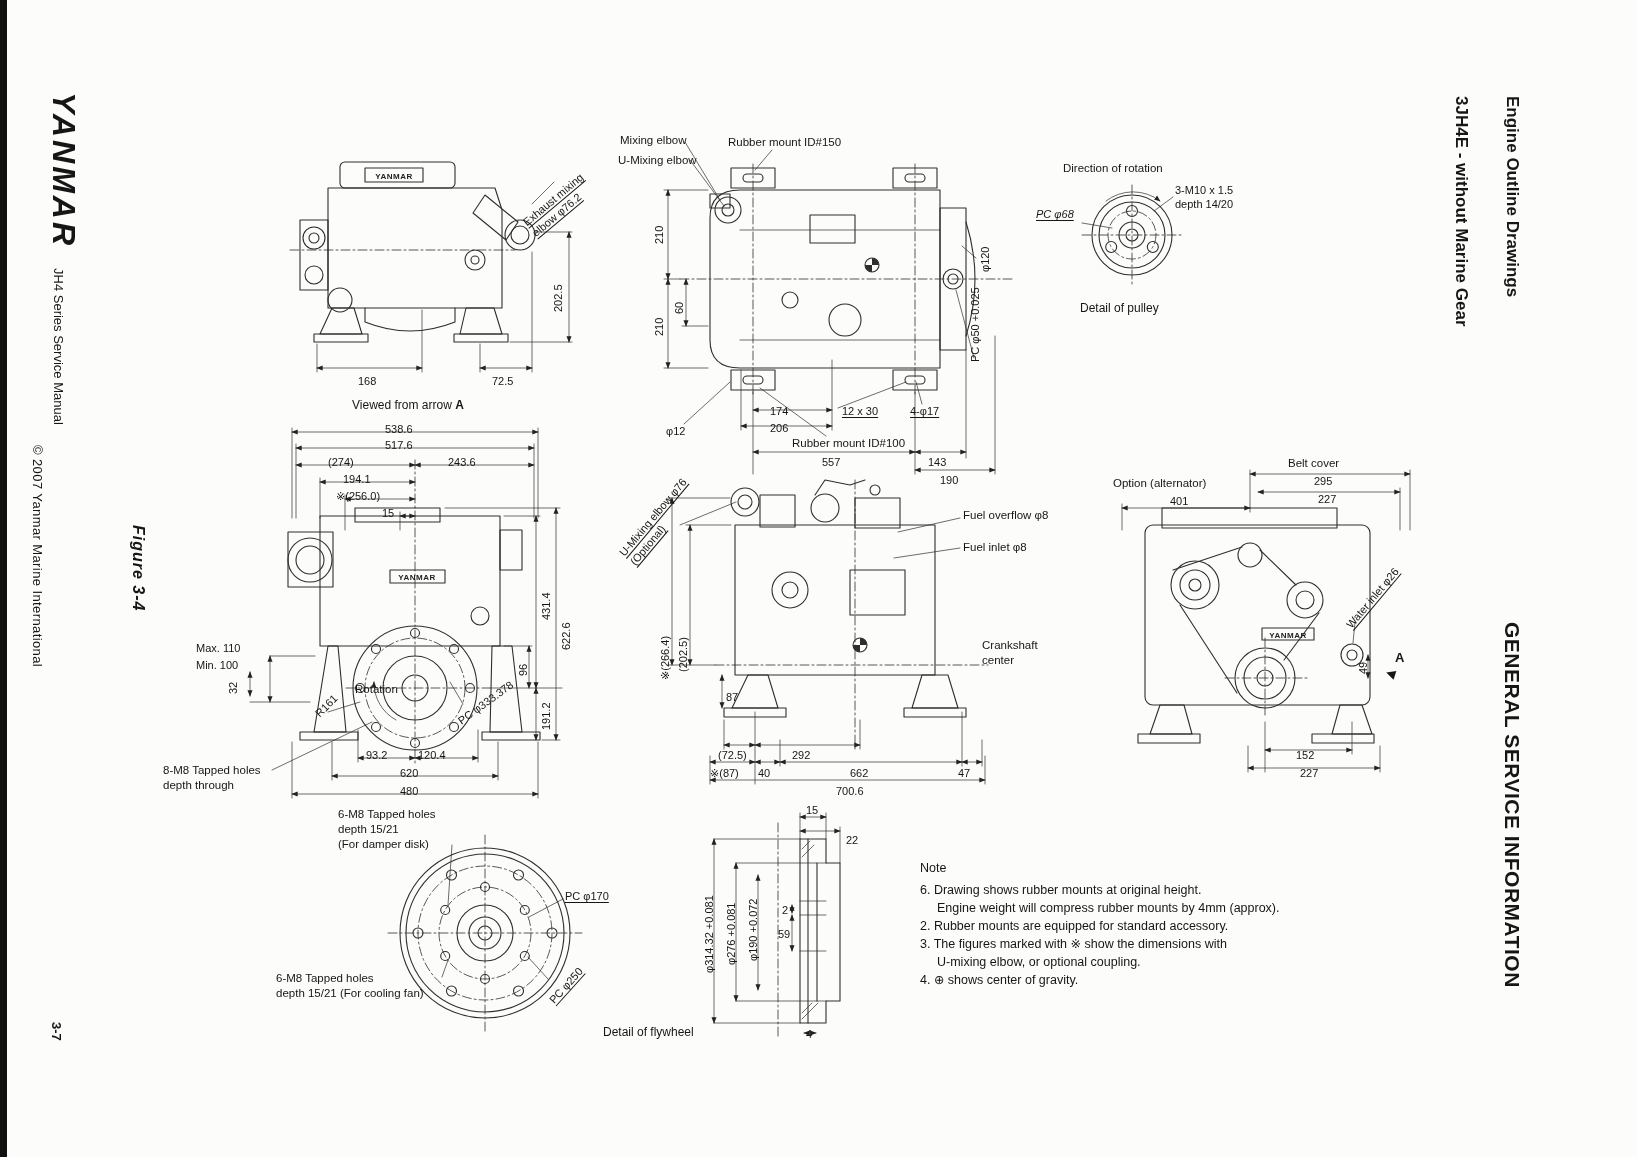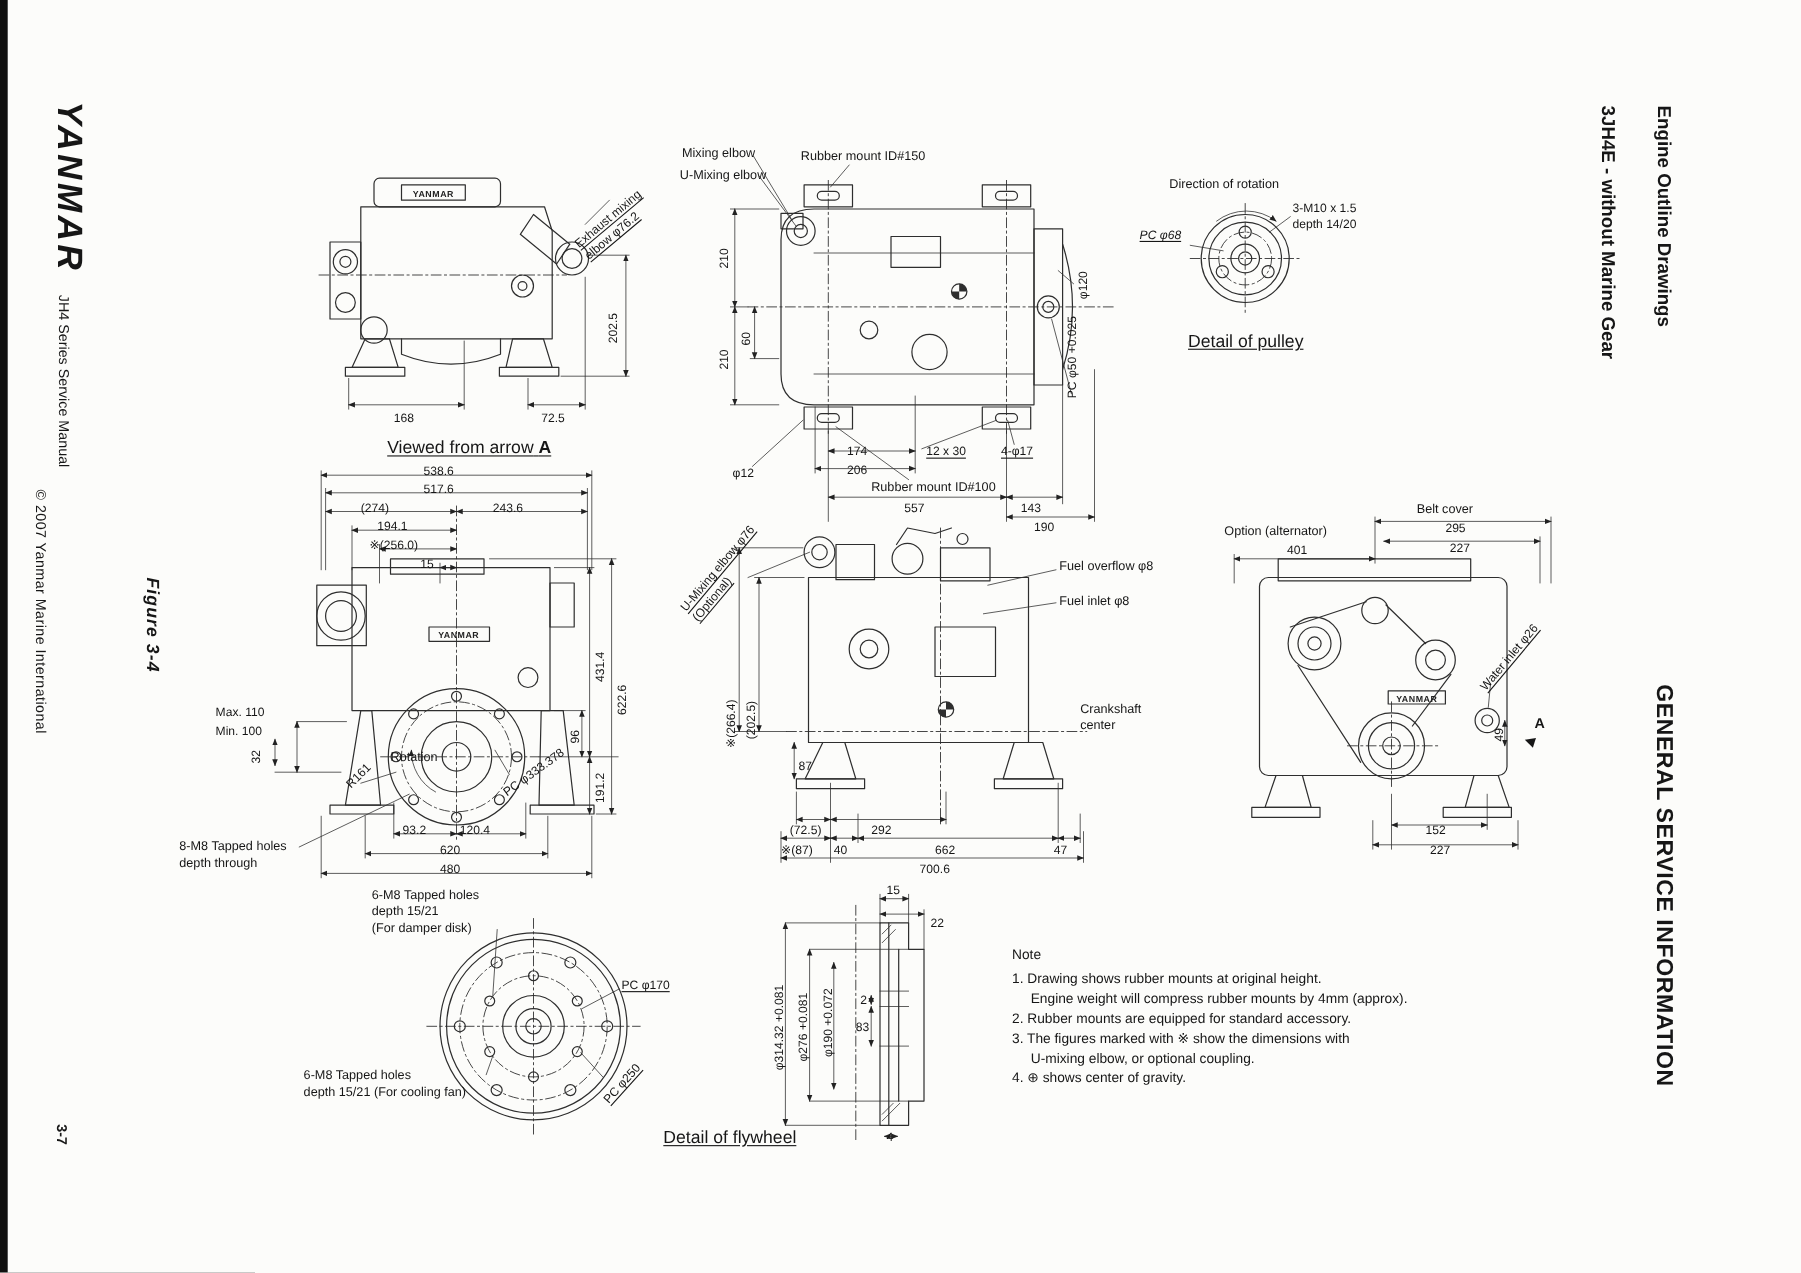--- a/index.html
+++ b/index.html
@@ -2,21 +2,21 @@
 <html><head>
 <meta charset="utf-8">
 <style>
   html,body{margin:0;padding:0;background:#888;}
   .page{position:relative;width:1637px;height:1157px;background:#fcfcfa;overflow:hidden;
         font-family:"Liberation Sans","DejaVu Sans",sans-serif;color:#161616;}
   .edge{position:absolute;left:0;top:0;width:7px;height:1157px;background:#101010;}
   .view{position:absolute;}
   .lbl{position:absolute;font-size:11.5px;line-height:1.3;white-space:pre;color:#161616;}
   .dim{font-size:11px;}
-  .cap{font-size:16px;text-decoration:underline;text-underline-offset:2px;}
+  .cap{font-size:12px;text-underline-offset:2px;}
   .u{text-decoration:underline;text-underline-offset:2px;}
   .b{font-weight:bold;}
   .i{font-style:italic;}
   .v{transform:rotate(-90deg);transform-origin:left top;}   
   .vd{transform:rotate(90deg);transform-origin:left top;}   
   .logo{font-size:32px;font-weight:bold;font-style:italic;letter-spacing:3px;}
   .side-head{font-size:17px;font-weight:bold;}
   .big-head{font-size:21px;font-weight:bold;letter-spacing:.5px;}
   .note{font-size:12.5px;}
   svg.draw{position:absolute;left:0;top:0;overflow:visible;}
@@ -492,27 +492,27 @@
       <line class="dl" x1="92" y1="100" x2="92" y2="108" marker-start="url(#arr)" marker-end="url(#arr)"></line>
       <line class="dl" x1="92" y1="110" x2="92" y2="146" marker-start="url(#arr)" marker-end="url(#arr)"></line>
       <line class="dl" x1="104" y1="228" x2="116" y2="228" marker-start="url(#arr)" marker-end="url(#arr)"></line>
     </svg>
     <span class="lbl dim" style="left:106px;top:-2px">15</span>
     <span class="lbl dim" style="left:146px;top:28px">22</span>
     <span class="lbl dim v" style="left:2px;top:168px">φ314.32 +0.081</span>
     <span class="lbl dim v" style="left:24px;top:160px">φ276 +0.081</span>
     <span class="lbl dim v" style="left:46px;top:156px">φ190 +0.072</span>
     <span class="lbl dim" style="left:82px;top:98px">2</span>
-    <span class="lbl dim" style="left:78px;top:122px">83</span>
+    <span class="lbl dim" style="left:78px;top:122px">59</span>
     <span class="lbl dim" style="left:106px;top:222px">4</span>
   </div>
 
   <div class="view" style="left:915px;top:860px;width:470px;height:150px">
     <span class="lbl note" style="left:5px;top:0px">Note</span>
-    <span class="lbl note" style="left:5px;top:22px">1. Drawing shows rubber mounts at original height.</span>
+    <span class="lbl note" style="left:5px;top:22px">6. Drawing shows rubber mounts at original height.</span>
     <span class="lbl note" style="left:22px;top:40px">Engine weight will compress rubber mounts by 4mm (approx).</span>
     <span class="lbl note" style="left:5px;top:58px">2. Rubber mounts are equipped for standard accessory.</span>
     <span class="lbl note" style="left:5px;top:76px">3. The figures marked with ※ show the dimensions with</span>
     <span class="lbl note" style="left:22px;top:94px">U-mixing elbow, or optional coupling.</span>
     <span class="lbl note" style="left:5px;top:112px">4. ⊕ shows center of gravity.</span>
   </div>
 
 </div>
 
 </body></html>

